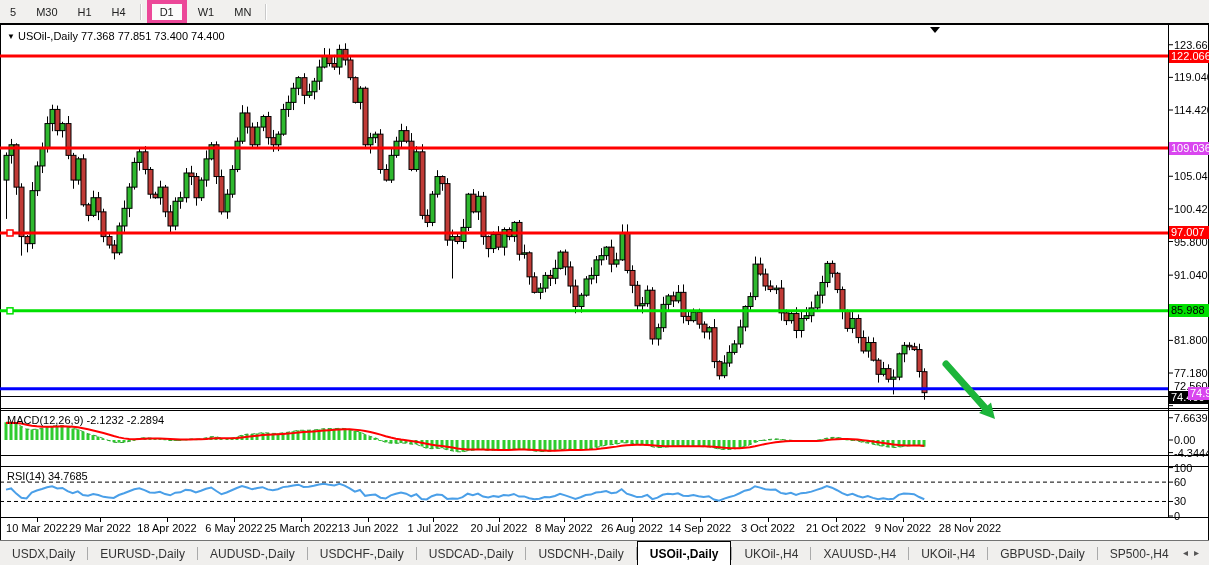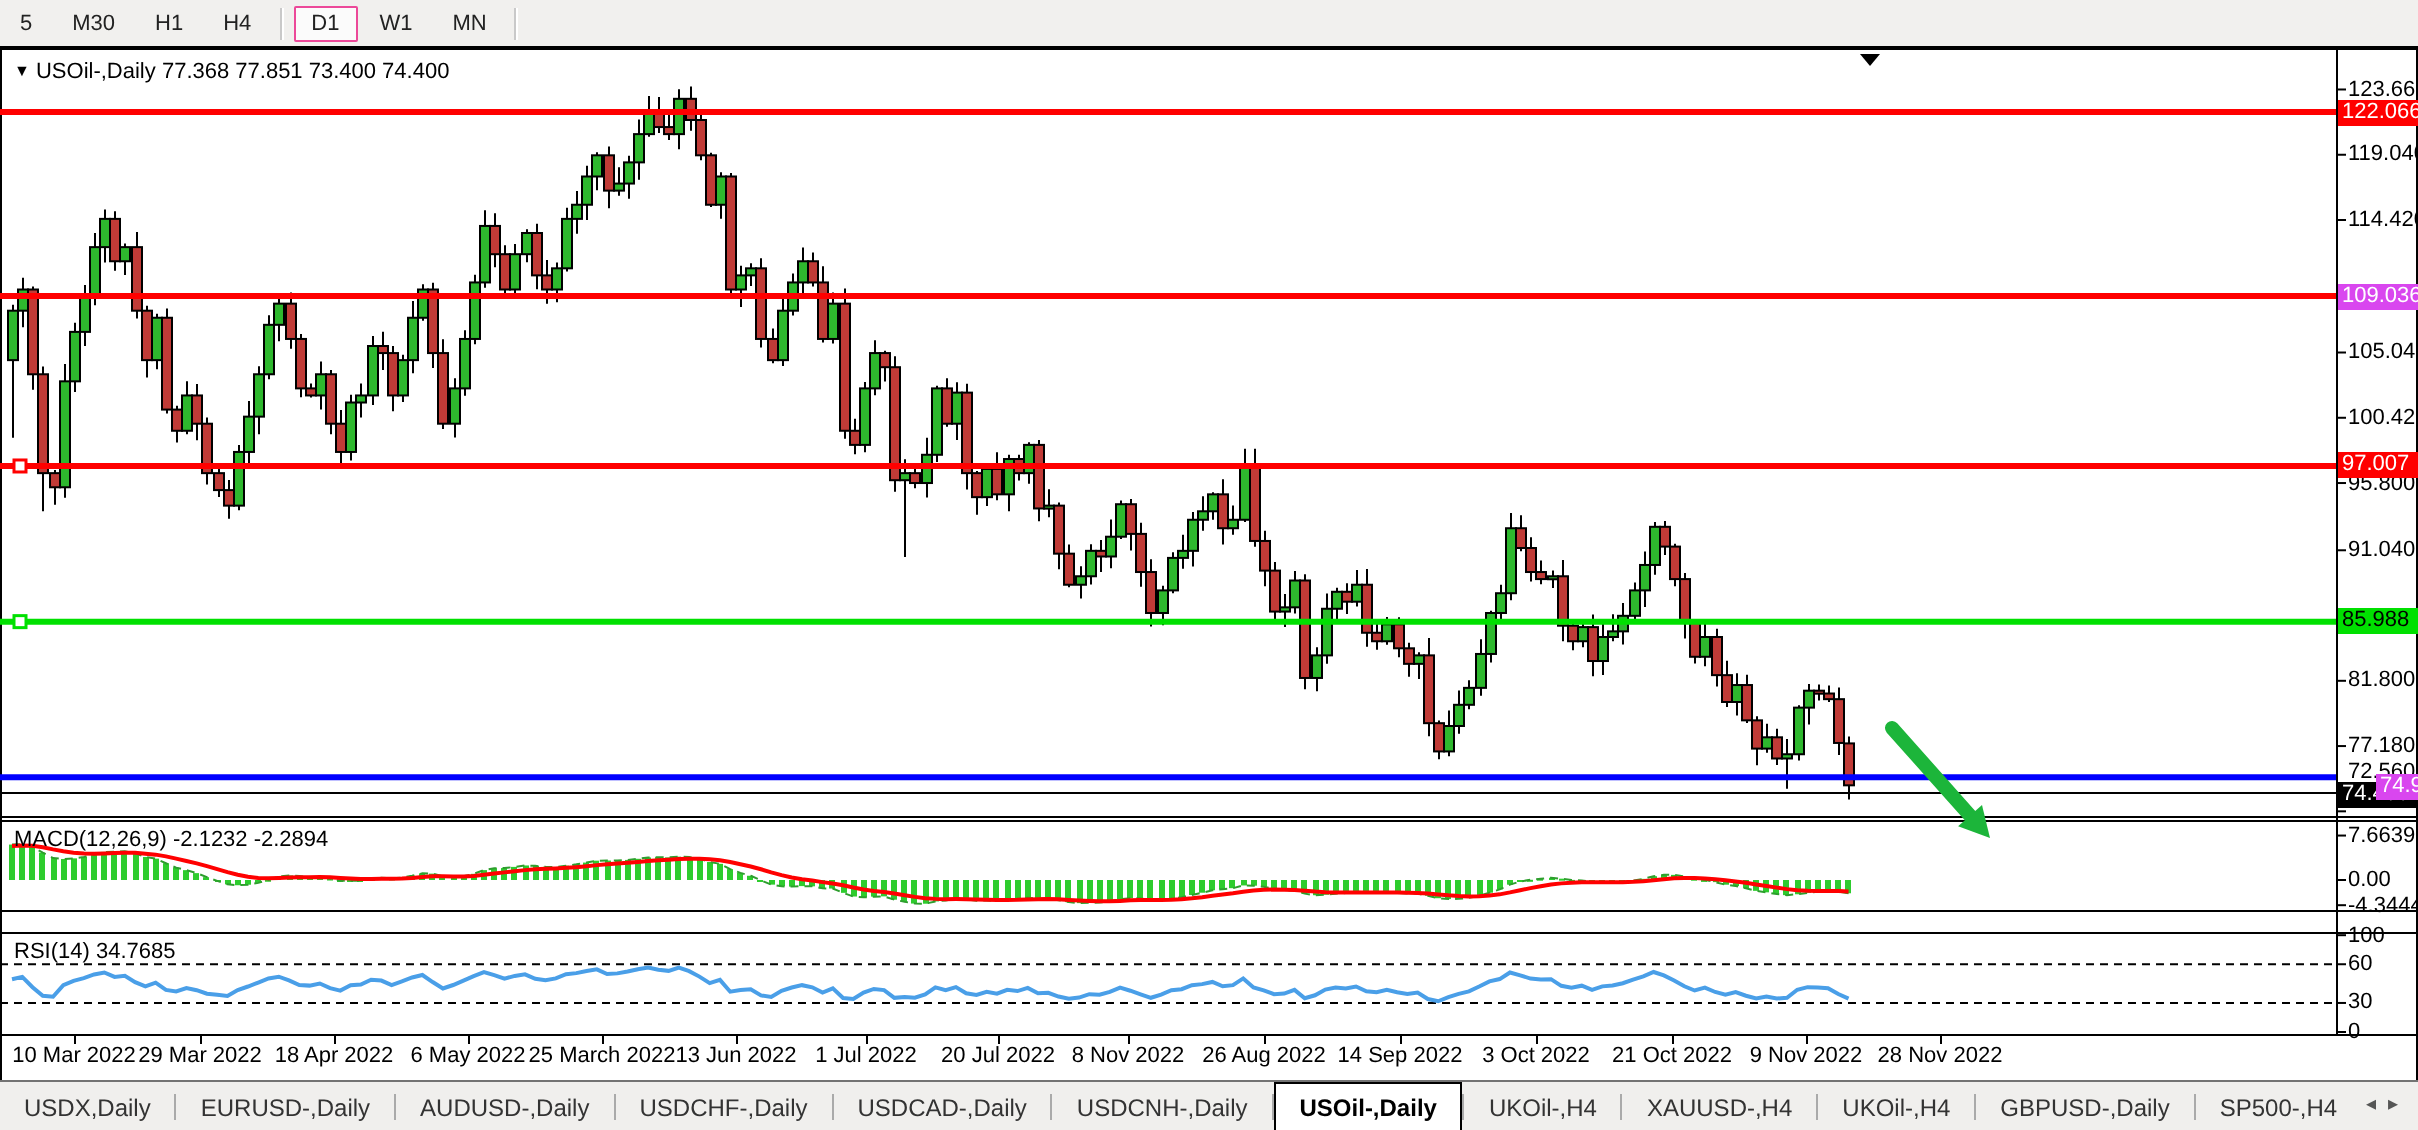--- a/index.html
+++ b/index.html
@@ -2,21 +2,21 @@
 <html><head>
 <meta charset="utf-8">
 <style>
   html,body{margin:0;padding:0;background:#fff;}
   body{width:1209px;height:565px;position:relative;overflow:hidden;
        font-family:"Liberation Sans","DejaVu Sans",sans-serif;-webkit-font-smoothing:antialiased;}
   
   #toolbar{position:absolute;left:0;top:0;width:1209px;height:23px;background:#f1f0ee;
            display:flex;align-items:center;font-size:11px;color:#222;}
   .tf-btn{padding:3px 9px;margin:0 1px;cursor:default;}
-  .tf-btn.active{background:#fbfbfb;border:1px solid #ec4899;border-radius:1px;padding:2px 8px;}
+  .tf-btn.active{background:#fbfbfb;border:5px solid #ec4899;border-radius:1px;padding:2px 8px;}
   .tf-sep{width:0;height:16px;border-left:1px solid #c9c9c9;border-right:1px solid #fff;margin:0 4px;}
   
   #frame{position:absolute;left:0;top:23px;width:1207px;height:516px;border:1px solid #000;
          border-top:2px solid #000;background:#fff;}
   #chart-svg{position:absolute;left:0;top:0;}
   .lbl{position:absolute;font-size:11px;color:#000;white-space:nowrap;line-height:12px;}
   #chart-title{left:7px;top:30px;}
   #chart-title .dd{font-size:8px;vertical-align:1px;}
   .ind-label{z-index:5;}
   .ytick{position:absolute;left:1174px;font-size:11px;color:#000;white-space:nowrap;line-height:12px;}
@@ -706,21 +706,21 @@
   </div>
 <div id="x-axis">
     <div class="xlabel" style="left: 37px;">10 Mar 2022</div>
     <div class="xlabel" style="left: 100px;">29 Mar 2022</div>
     <div class="xlabel" style="left: 167px;">18 Apr 2022</div>
     <div class="xlabel" style="left: 234px;">6 May 2022</div>
     <div class="xlabel" style="left: 301px;">25 March 2022</div>
     <div class="xlabel" style="left: 368px;">13 Jun 2022</div>
     <div class="xlabel" style="left: 433px;">1 Jul 2022</div>
     <div class="xlabel" style="left: 499px;">20 Jul 2022</div>
-    <div class="xlabel" style="left: 564px;">8 Nov 2022</div>
+    <div class="xlabel" style="left: 564px;">8 May 2022</div>
     <div class="xlabel" style="left: 632px;">26 Aug 2022</div>
     <div class="xlabel" style="left: 700px;">14 Sep 2022</div>
     <div class="xlabel" style="left: 768px;">3 Oct 2022</div>
     <div class="xlabel" style="left: 836px;">21 Oct 2022</div>
     <div class="xlabel" style="left: 903px;">9 Nov 2022</div>
     <div class="xlabel" style="left: 970px;">28 Nov 2022</div>
   </div>
 
 <div id="tabbar">
     <div class="tab">USDX,Daily</div>

